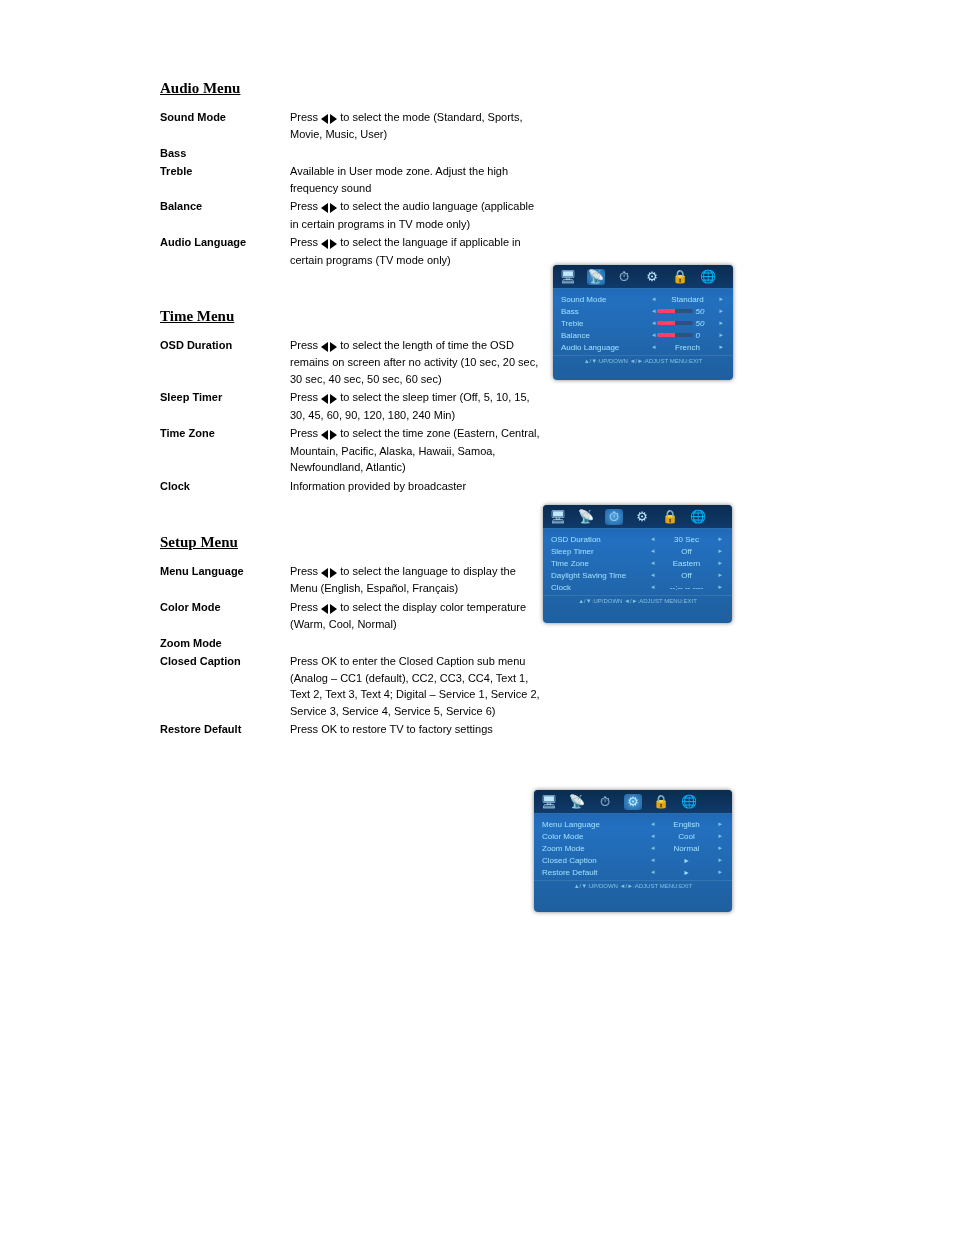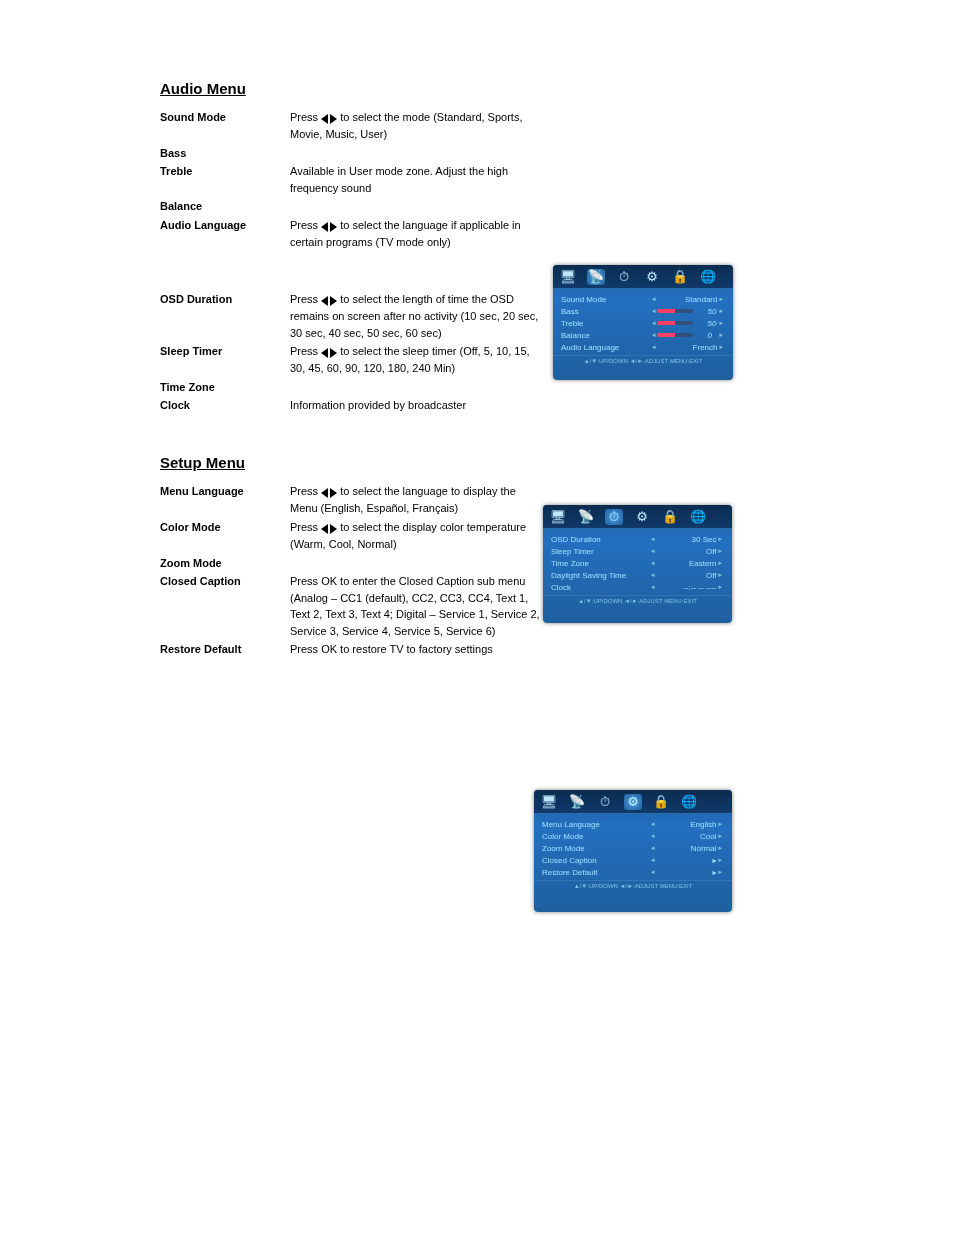--- a/index.html
+++ b/index.html
@@ -1,37 +1,37 @@
 <!DOCTYPE html>
 <html><head>
 <meta charset="utf-8">
 <style>
   * { box-sizing: border-box; margin: 0; padding: 0; }
   body { width: 954px; height: 1235px; background: #fff; font-family: Arial, sans-serif; position: relative; }
   .page { padding: 80px 120px 40px 160px; }
   .section { margin-bottom: 40px; }
-  .section-title { font-size: 15px; font-weight: bold; text-decoration: underline; margin-bottom: 12px; }
+  .section-title { font-size: 15px; font-weight: bold; text-decoration: underline; margin-bottom: 12px; font-family: Liberation Serif, serif; }
   .row { display: flex; margin-bottom: 2px; font-size: 11px; line-height: 1.5; }
   .label { width: 130px; font-weight: bold; flex-shrink: 0; }
   .desc { flex: 1; max-width: 250px; }
   .arrows { display: inline-block; vertical-align: middle; font-size: 11px; }
   .arrows span { display:inline-block; }
   .tri-l, .tri-r { width:0;height:0;display:inline-block;vertical-align:middle; }
   .tri-l { border-top:5px solid transparent;border-bottom:5px solid transparent;border-right:7px solid #000; margin-right:2px;}
   .tri-r { border-top:5px solid transparent;border-bottom:5px solid transparent;border-left:7px solid #000; }
   
   .osd { position: absolute; background: linear-gradient(#1a5aa0, #2370c0 30%, #1e5f9e 100%); border-radius: 4px; box-shadow: 0 0 4px rgba(0,0,0,0.5); font-size: 8px; color: #bfe8ff; padding: 0; overflow:hidden; }
   .osd .tabs { display:flex; height: 24px; background: linear-gradient(#0a2c50,#103a6a); border-bottom: 1px solid #2a6eb0; align-items:center; padding: 0 6px; gap: 10px; }
   .osd .tab-icon { width: 18px; height: 16px; display:flex; align-items:center; justify-content:center; font-size: 13px; }
   .osd .tab-icon.active { background: radial-gradient(#4aa0e0,#2060a0); border-radius:3px; }
   .osd .body { padding: 4px 8px 2px 8px; }
   .osd .mrow { display:flex; justify-content:space-between; align-items:center; height: 12px; font-size: 8px; color:#a0e0ff; }
   .osd .mrow .ml { flex:1; }
-  .osd .mrow .mv { width: 60px; text-align:right; }
-  .osd .mrow .mv.slider { display:flex; align-items:center; gap:14px;font-style:italic; }
+  .osd .mrow .mv { width: 60px; text-align:center; }
+  .osd .mrow .mv.slider { display:flex; align-items:center; gap:2px;font-style:italic; }
   .osd .mrow .mv .track { width: 36px; height: 4px; background: linear-gradient(to right, #ff4060 50%, #305080 50%); border-radius:2px; display:inline-block; }
   .osd .mrow .ar { color:#80c0e0; font-size:7px; padding: 0 2px; }
   .osd .foot { font-size: 6px; color:#80c0e0; text-align:center; padding: 2px 0 4px 0; border-top:1px solid rgba(255,255,255,0.1); }
   .osd1 { top: 265px; left: 553px; width: 180px; height: 115px; }
   .osd2 { top: 505px; left: 543px; width: 189px; height: 118px; }
   .osd3 { top: 790px; left: 534px; width: 198px; height: 122px; }
   .gold { color: #e0b040; }
 </style>
 </head>
 <body>
@@ -47,37 +47,40 @@
         </div>
         <div class="row">
           <div class="label">Bass</div>
         </div>
         <div class="row">
           <div class="label">Treble</div>
           <div class="desc"><span>Available in User mode zone. Adjust the high frequency sound</span></div>
         </div>
         <div class="row">
           <div class="label">Balance</div>
+          <div class="desc"><span>Press </span><span class="arrows"><span class="tri-l"></span><span class="tri-r"></span></span><span> to select the audio language (applicable in certain programs in TV mode only)</span></div>
         </div>
         <div class="row">
           <div class="label">Audio Language</div>
           <div class="desc"><span>Press </span><span class="arrows"><span class="tri-l"></span><span class="tri-r"></span></span><span> to select the language if applicable in certain programs (TV mode only)</span></div>
         </div>
       </div>
       <div class="section">
+        <div class="section-title">Time Menu</div>
         <div class="row">
           <div class="label">OSD Duration</div>
           <div class="desc"><span>Press </span><span class="arrows"><span class="tri-l"></span><span class="tri-r"></span></span><span> to select the length of time the OSD remains on screen after no activity (10 sec, 20 sec, 30 sec, 40 sec, 50 sec, 60 sec)</span></div>
         </div>
         <div class="row">
           <div class="label">Sleep Timer</div>
           <div class="desc"><span>Press </span><span class="arrows"><span class="tri-l"></span><span class="tri-r"></span></span><span> to select the sleep timer (Off, 5, 10, 15, 30, 45, 60, 90, 120, 180, 240 Min)</span></div>
         </div>
         <div class="row">
           <div class="label">Time Zone</div>
+          <div class="desc"><span>Press </span><span class="arrows"><span class="tri-l"></span><span class="tri-r"></span></span><span> to select the time zone (Eastern, Central, Mountain, Pacific, Alaska, Hawaii, Samoa, Newfoundland, Atlantic)</span></div>
         </div>
         <div class="row">
           <div class="label">Clock</div>
           <div class="desc"><span>Information provided by broadcaster</span></div>
         </div>
       </div>
       <div class="section">
         <div class="section-title">Setup Menu</div>
         <div class="row">
           <div class="label">Menu Language</div>

